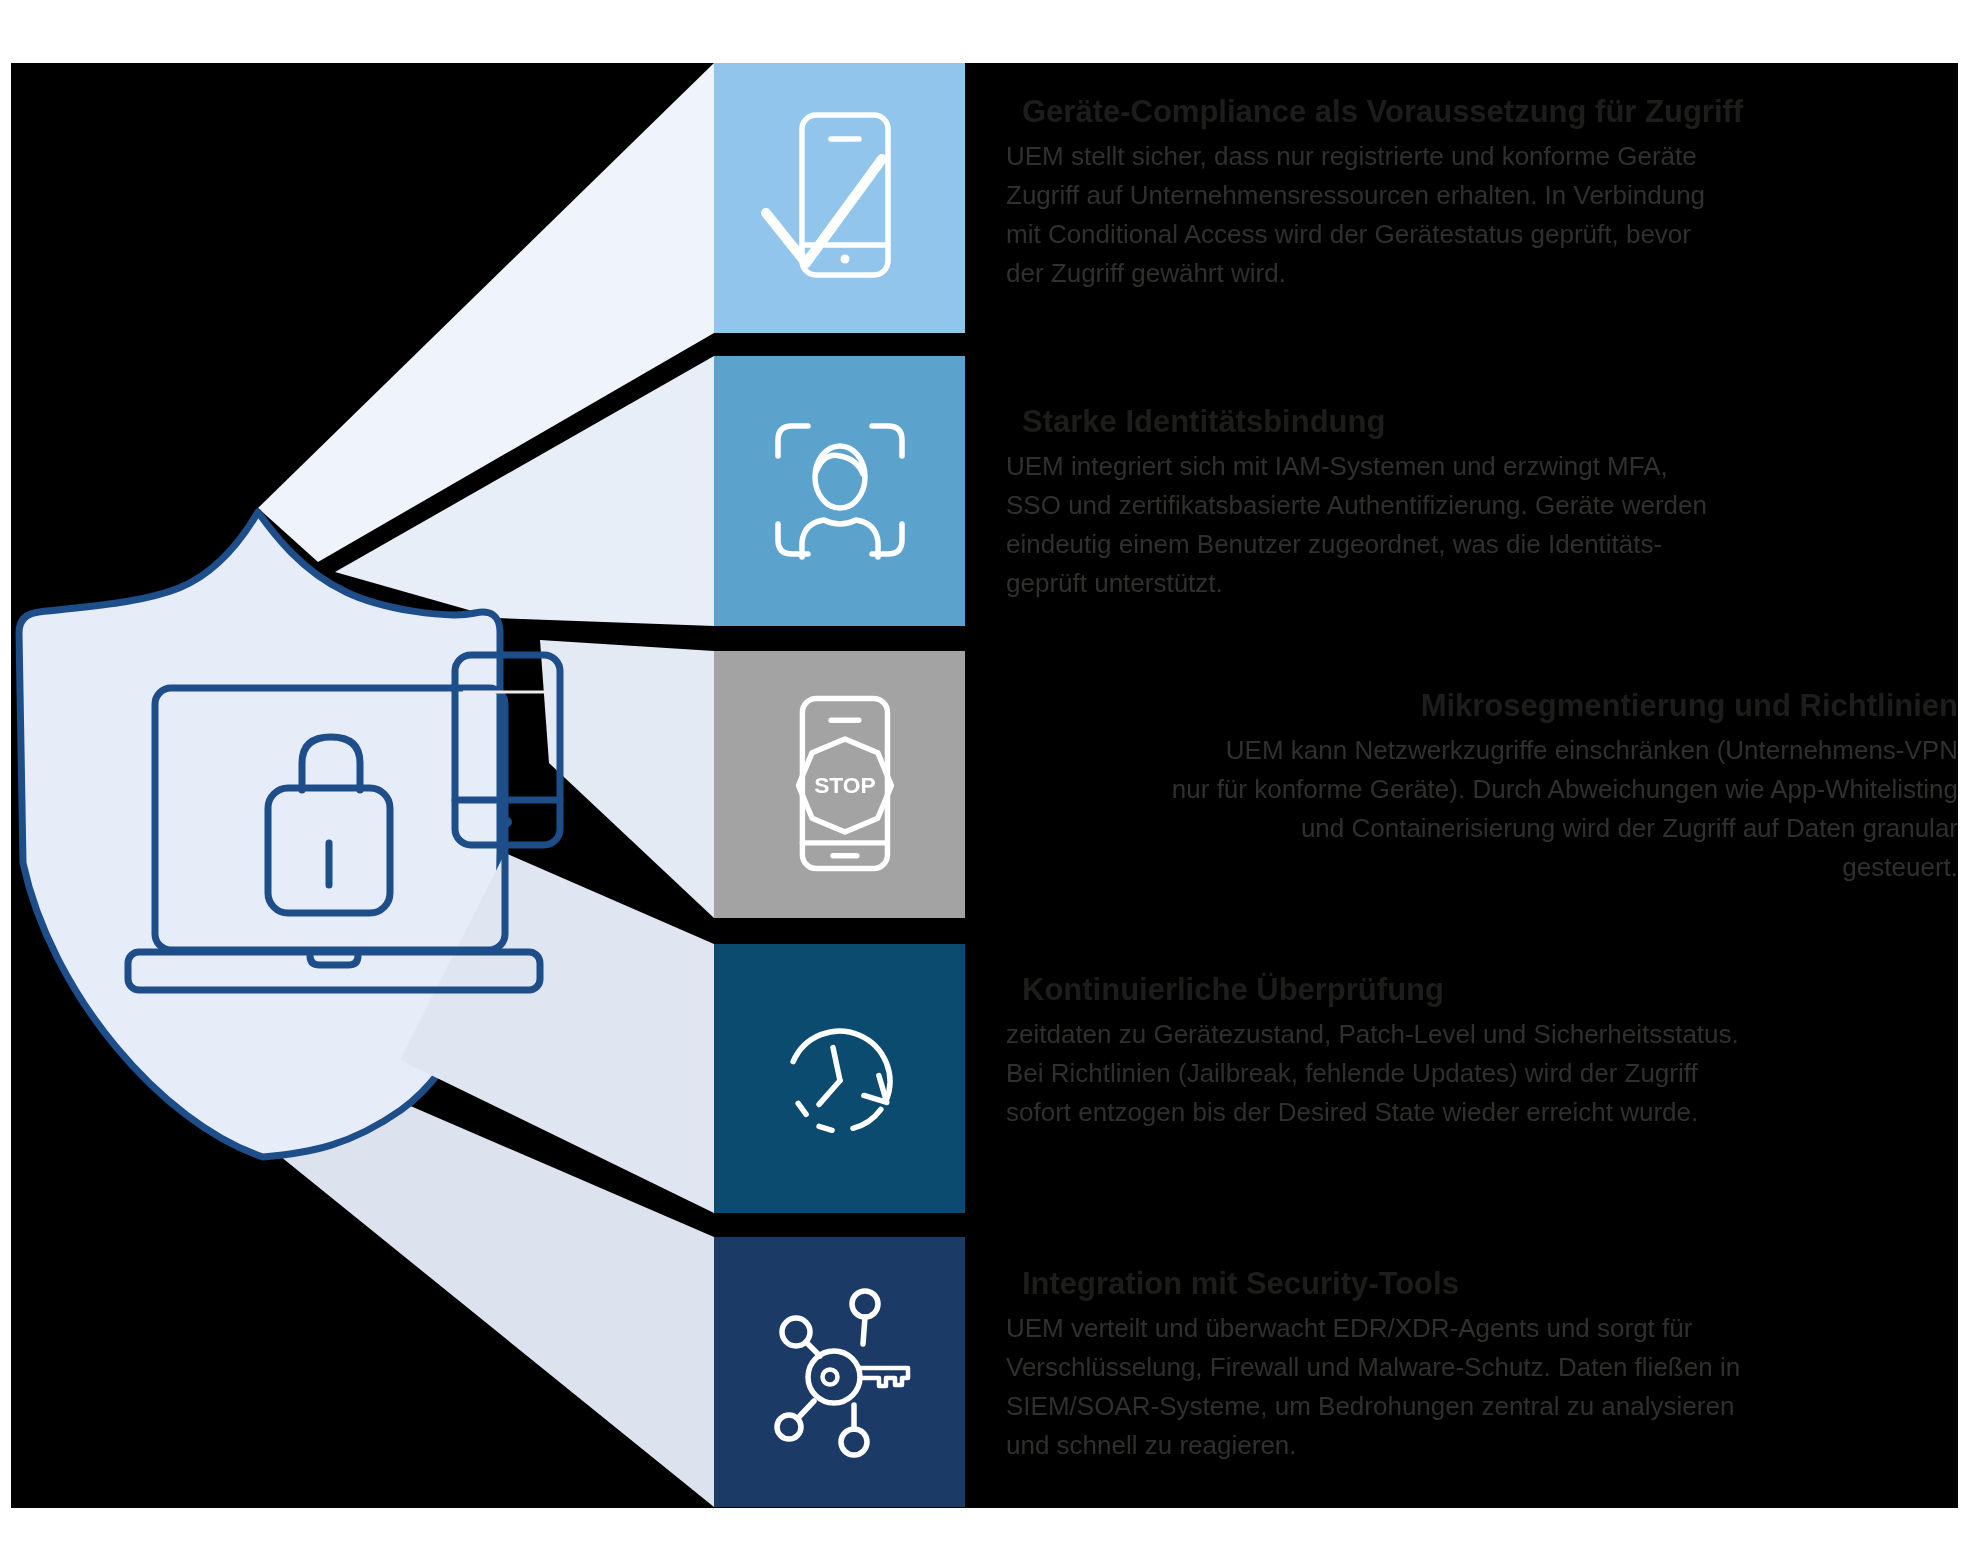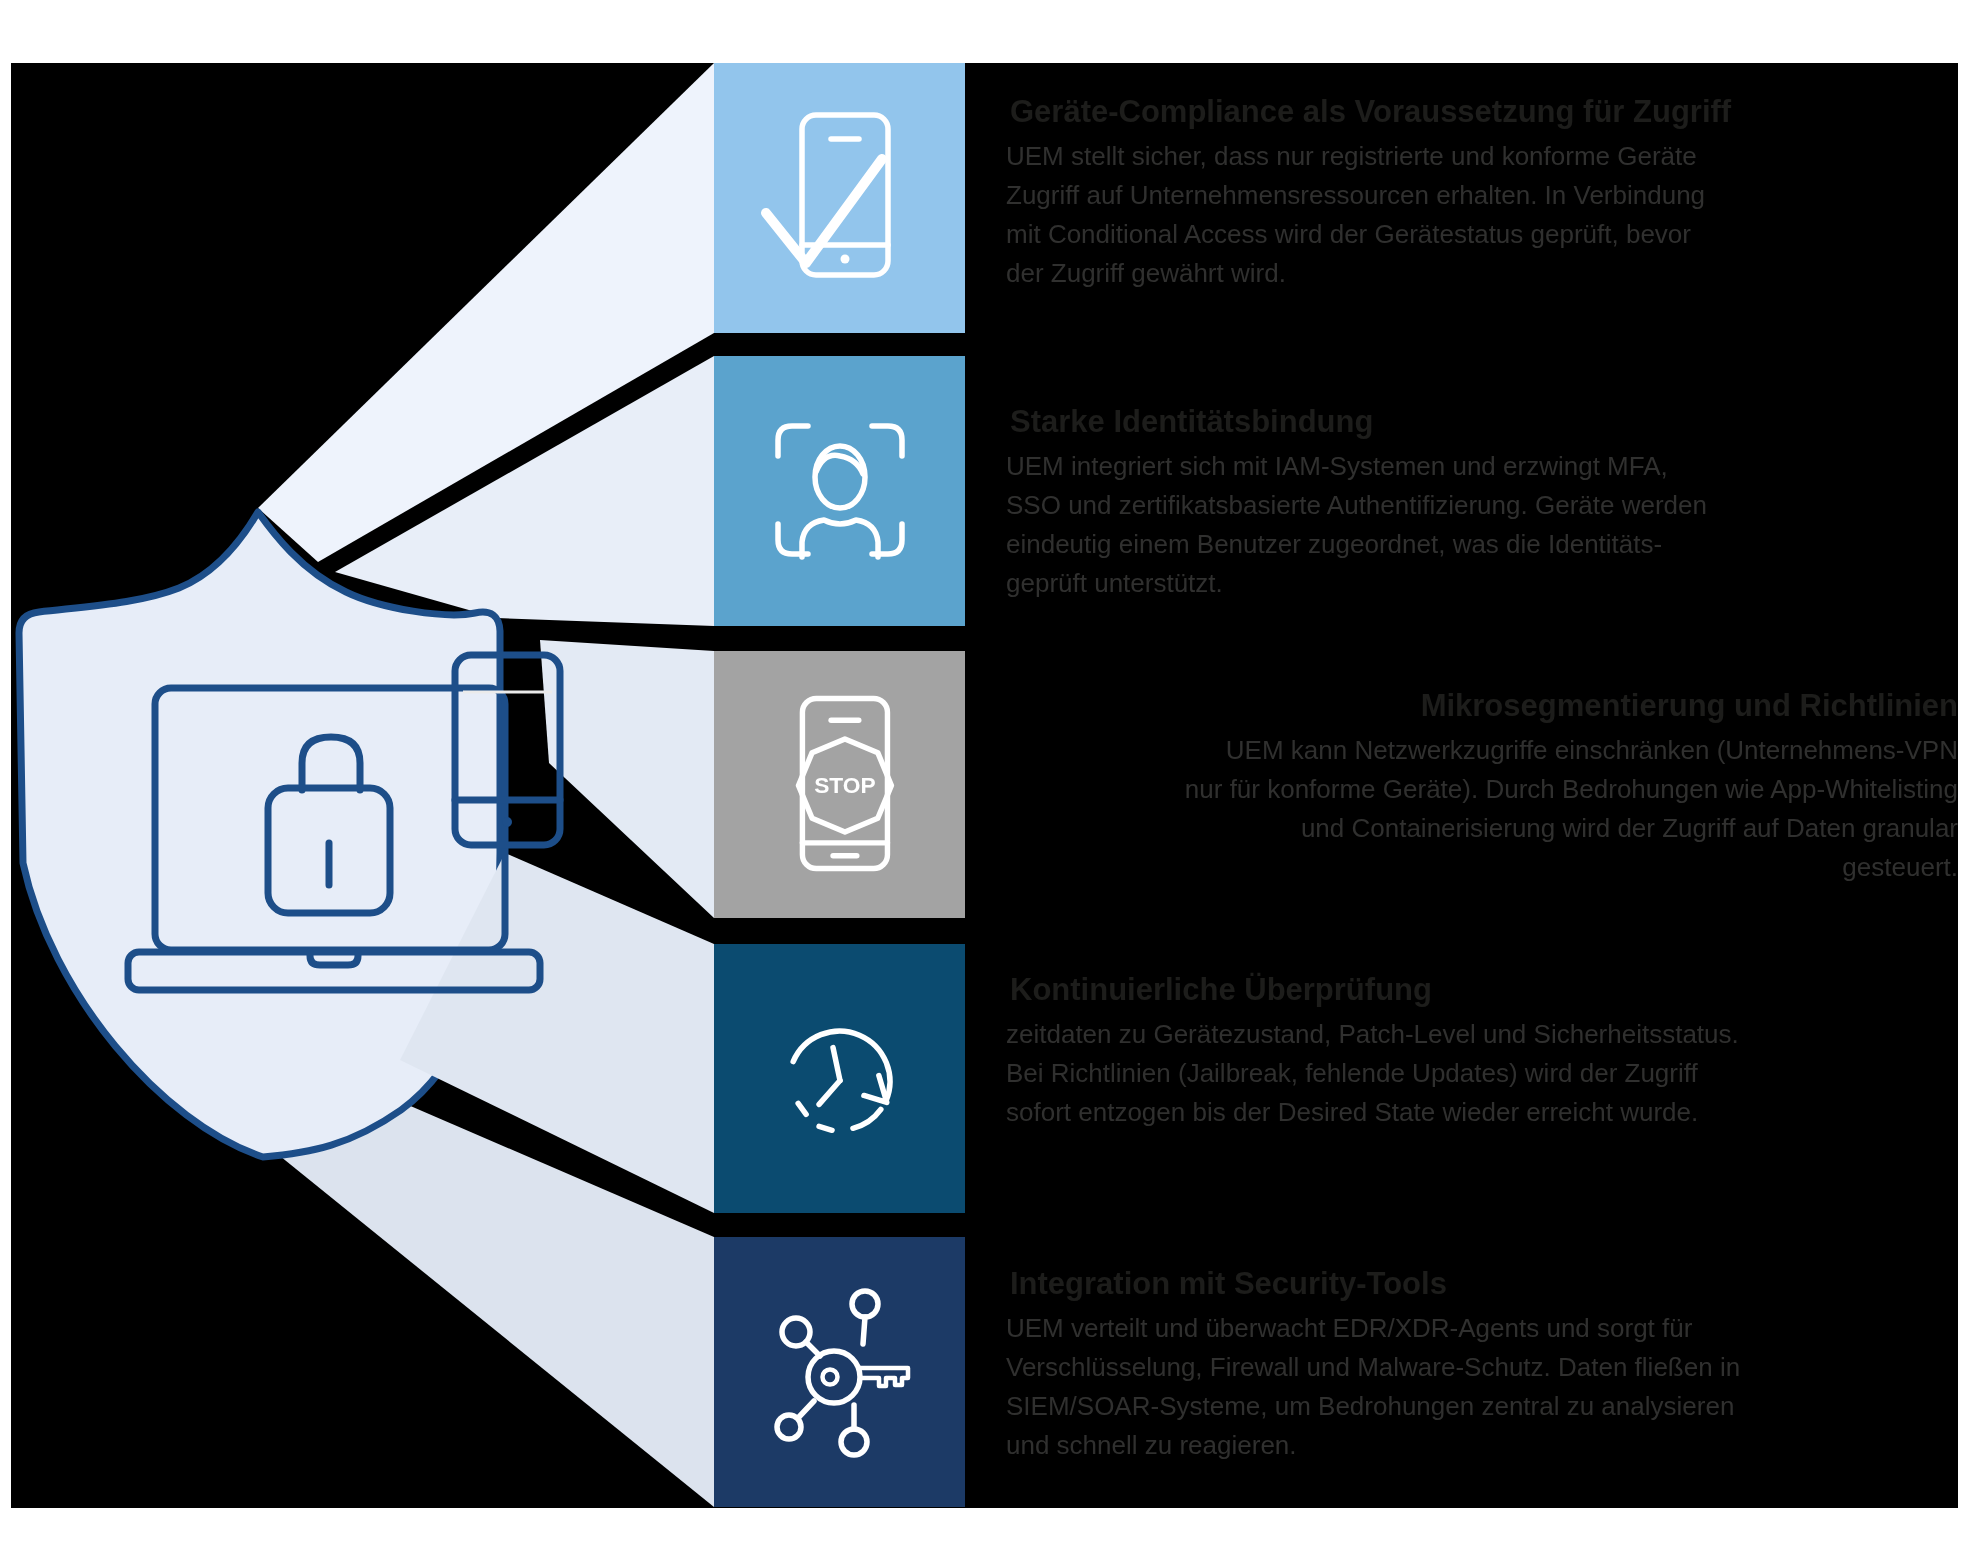--- a/index.html
+++ b/index.html
@@ -17,21 +17,21 @@
   }
   .icon-box{
     position:absolute;left:714px;width:251px;
     display:flex;align-items:center;justify-content:center;
   }
   .icon-box svg{width:251px;height:100%;}
   .text-block{
     position:absolute;left:1006px;width:952px;
   }
   .text-block h2{
-    margin:0 0 7px 4px;
+    margin:0 0 7px 16px;
     font-size:31px;line-height:36px;font-weight:bold;
     color:#1d1d1b;white-space:nowrap;
   }
   .text-block .line{
     font-size:26px;line-height:39px;
     color:#30302f;white-space:nowrap;
   }
   .ico{fill:none;stroke:#ffffff;stroke-width:5.5;stroke-linecap:round;stroke-linejoin:round;}
   .ico-thick{fill:none;stroke:#ffffff;stroke-width:10;stroke-linecap:round;stroke-linejoin:round;}
   .ico-thin{fill:none;stroke:#ffffff;stroke-width:4.5;stroke-linecap:round;stroke-linejoin:round;}
@@ -152,21 +152,21 @@
     <h2>Starke Identitätsbindung</h2>
     <div class="line">UEM integriert sich mit IAM-Systemen und erzwingt MFA,</div>
     <div class="line">SSO und zertifikatsbasierte Authentifizierung. Geräte werden</div>
     <div class="line">eindeutig einem Benutzer zugeordnet, was die Identitäts-</div>
     <div class="line">geprüft unterstützt.</div>
   </div>
 
   <div class="text-block" style="top:688px;text-align:right;">
     <h2>Mikrosegmentierung und Richtlinien</h2>
     <div class="line">UEM kann Netzwerkzugriffe einschränken (Unternehmens-VPN</div>
-    <div class="line">nur für konforme Geräte). Durch Bedrohungen wie App-Whitelisting</div>
+    <div class="line">nur für konforme Geräte). Durch Abweichungen wie App-Whitelisting</div>
     <div class="line">und Containerisierung wird der Zugriff auf Daten granular</div>
     <div class="line">gesteuert.</div>
   </div>
 
   <div class="text-block" style="top:972px;">
     <h2>Kontinuierliche Überprüfung</h2>
     <div class="line">zeitdaten zu Gerätezustand, Patch-Level und Sicherheitsstatus.</div>
     <div class="line">Bei Richtlinien (Jailbreak, fehlende Updates) wird der Zugriff</div>
     <div class="line">sofort entzogen bis der Desired State wieder erreicht wurde.</div>
   </div>

